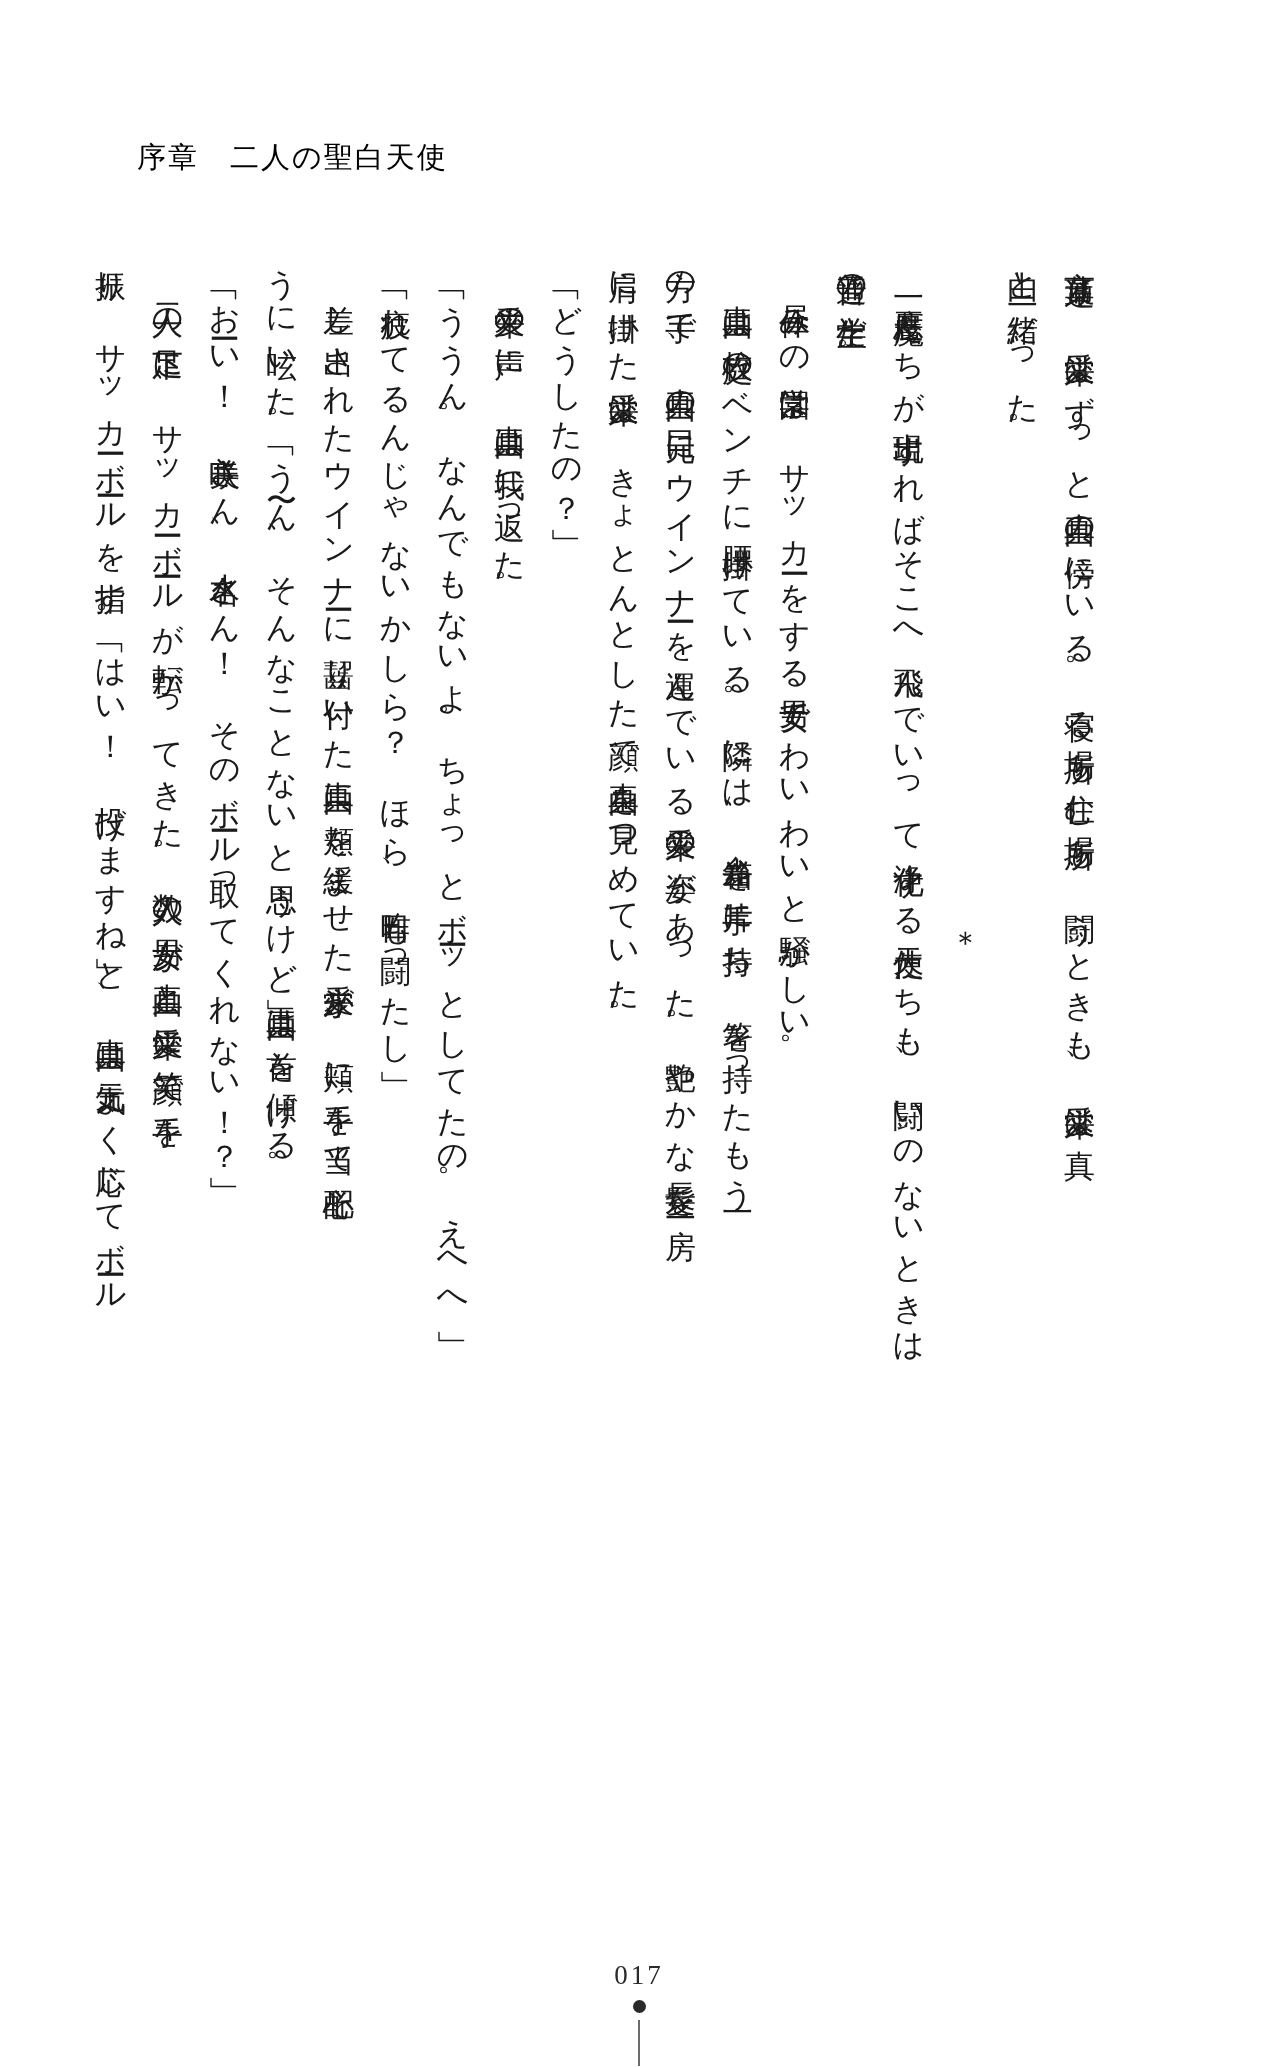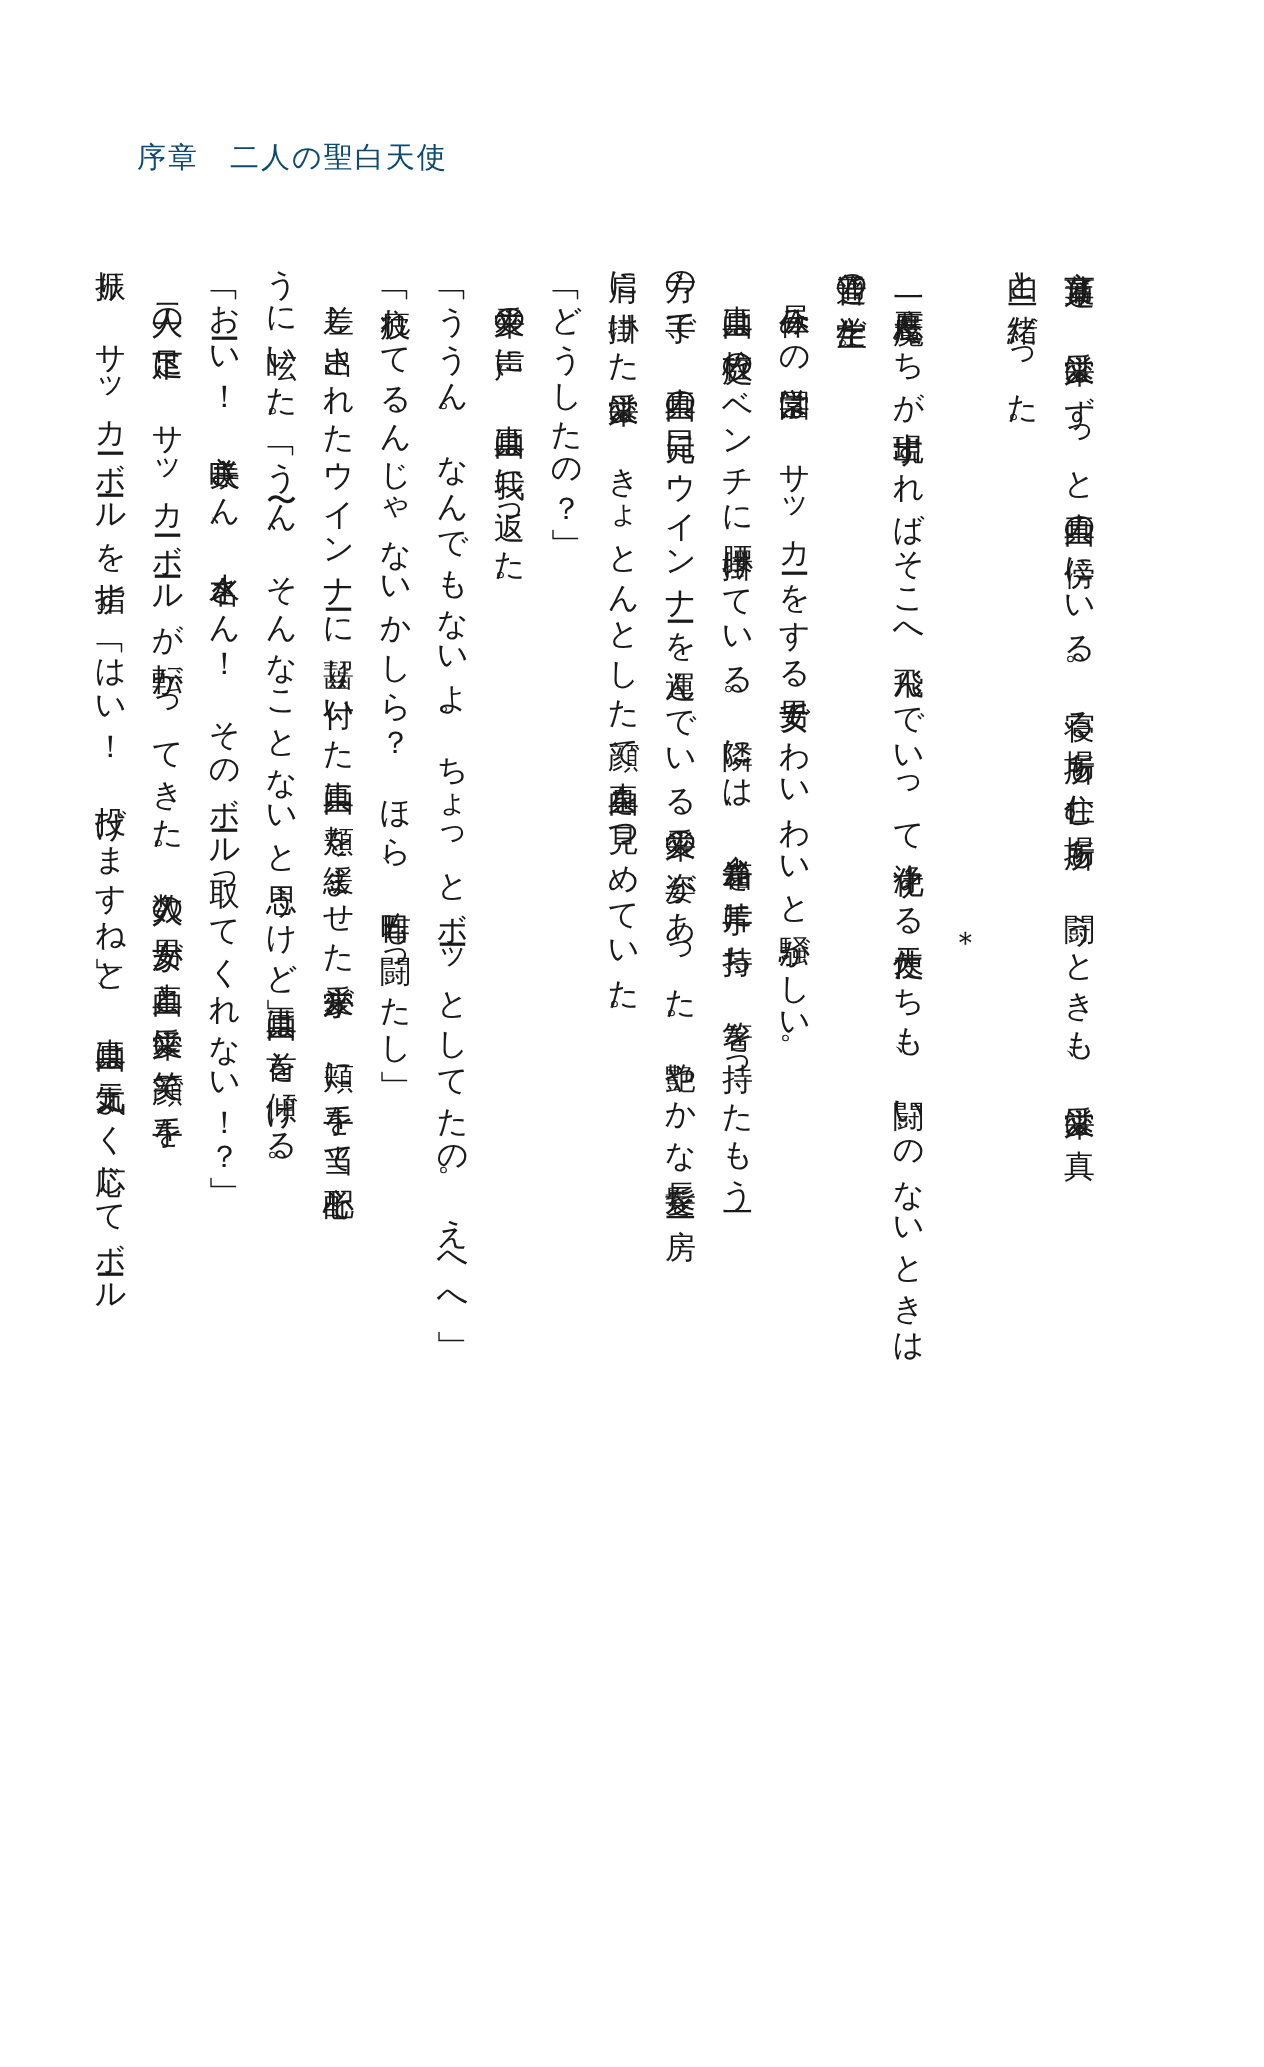--- a/index.html
+++ b/index.html
@@ -20,21 +20,21 @@
     inset: 0;
     background: #ffffff;
   }
   
   .chapter {
     position: absolute;
     left: 137px;
     top: 138px;
     font-size: 29px;
     letter-spacing: 2px;
-    color: #0c4a6e;
+    color: #000000;
     white-space: nowrap;
   }
   
   .body-text {
     position: absolute;
     top: 247px;
     right: 156px;
     height: 1360px;
     writing-mode: vertical-rl;
     font-size: 31px;
@@ -99,14 +99,19 @@
       <div class="line indent">愛来の声に、真由は我に返った。</div>
       <div class="line indent">「ううん。なんでもないよ。ちょっとボーッとしてたの。えへへ」</div>
       <div class="line indent">「疲れてるんじゃないかしら？　ほら、昨日も闘ったし」</div>
       <div class="line indent">差し出されたウインナーに齧り付いた真由に頬を緩ませた愛来が、頬に手を当て心配そ</div>
       <div class="line">うに呟いた。「う〜ん、そんなことないと思うけど」真由は首を傾げる。</div>
       <div class="line indent">「おーい！　美咲さん、水名さん！　そのボール取ってくれない！？」</div>
       <div class="line indent">二人の足下に、サッカーボールが転がってきた。数人の男女が真由と愛来に笑顔で手を</div>
       <div class="line">振り、サッカーボールを指す。「はい！　投げますね」と、真由は元気よく応じてボール</div>
     </div>
 
+  <div class="footer">
+    <div class="page-number">017</div>
+    <div class="page-marker-dot"></div>
+    <div class="page-marker-line"></div>
+  </div>
 
 </div>
 
 </body></html>

